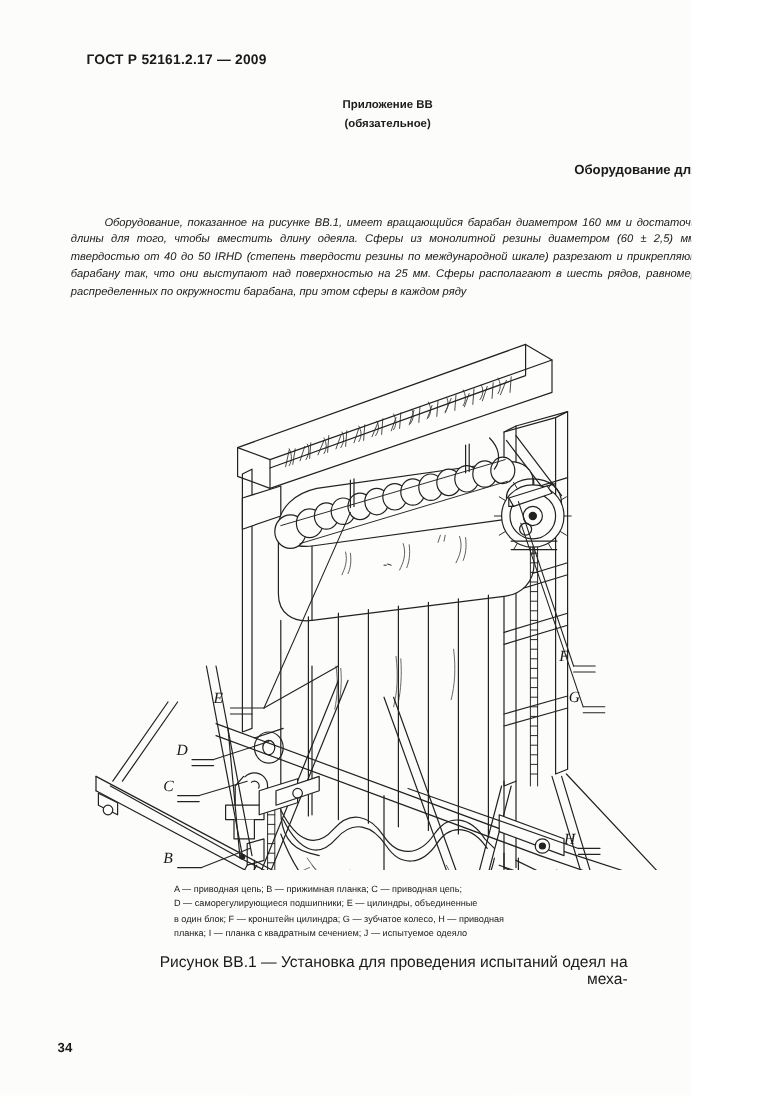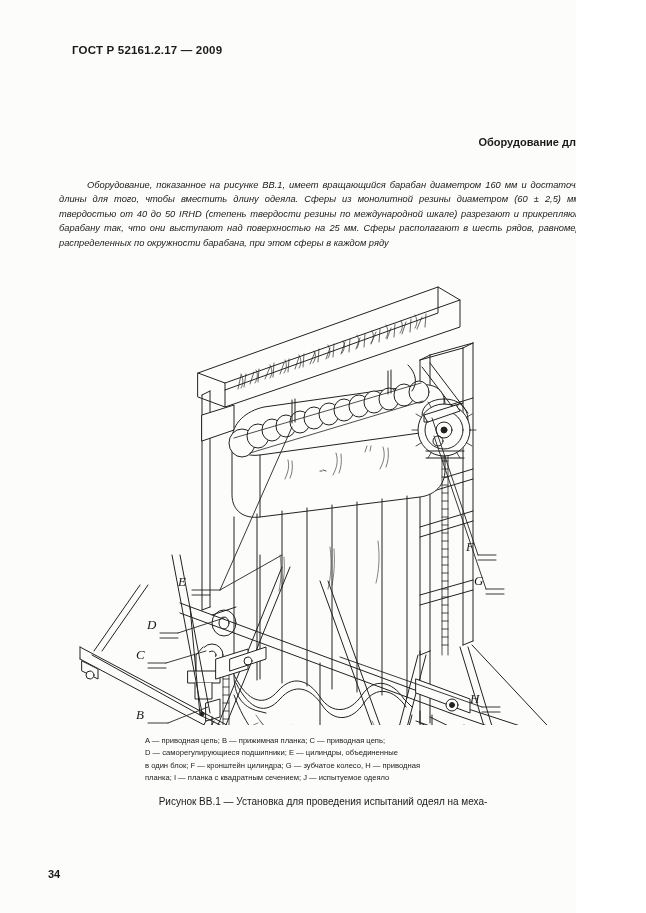--- a/index.html
+++ b/index.html
@@ -83,40 +83,44 @@
     color: #1a1a1a;
   }
   .legend p {
     margin: 0;
   }
   .caption {
     position: absolute;
     left: 123px;
     top: 795px;
     width: 400px;
-    text-align: center;
-    font-size: 10px;
+    text-align: right;
+    font-size: 13px;
     line-height: 14px;
   }
   .page-number {
     position: absolute;
     left: 48px;
     top: 828px;
     font-size: 11px;
     font-weight: bold;
     margin-top: 40px;
   }
 </style>
 </head>
 <body>
 
 <div class="page">
 
   <div class="doc-header">ГОСТ Р 52161.2.17 — 2009</div>
 
+  <div class="annex-block">
+    <div>Приложение ВВ</div>
+    <div>(обязательное)</div>
+  </div>
 
   <div class="title-block">
     <div>Оборудование для испытаний</div>
   </div>
 
   <div class="body-text">
     <p>Оборудование, показанное на рисунке ВВ.1, имеет вращающийся барабан диаметром 160 мм и достаточной длины для того, чтобы вместить длину одеяла. Сферы из монолитной резины диаметром (60 ± 2,5) мм и твердостью от 40 до 50 IRHD (степень твердости резины по международной шкале) разрезают и прикрепляют к барабану так, что они выступают над поверхностью на 25 мм. Сферы располагают в шесть рядов, равномерно распределенных по окружности барабана, при этом сферы в каждом ряду</p>
   </div>
 
   <div class="figure">

